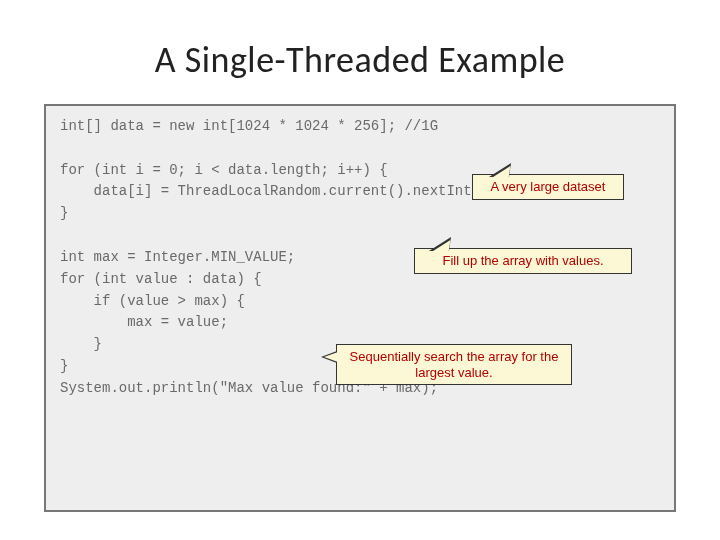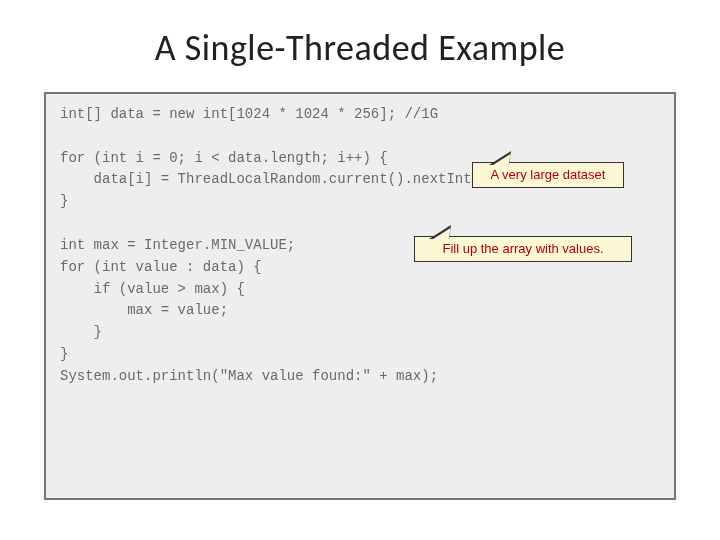--- a/index.html
+++ b/index.html
@@ -15,21 +15,21 @@
     position: relative;
     width: 720px;
     height: 540px;
     box-sizing: border-box;
   }
   .title {
     text-align: center;
     font-size: 36px;
     font-weight: 400;
     color: #222;
-    margin: 4px;
+    margin: 16px;
     padding-top: 22px;
     padding-bottom: 10px;
     letter-spacing: 0.5px;
   }
   .code-box {
     position: absolute;
     left: 44px;
     top: 88px;
     width: 632px;
     height: 408px;
@@ -126,13 +126,14 @@
 int max = Integer.MIN_VALUE;
 for (int value : data) {
     if (value &gt; max) {
         max = value;
     }
 }
 System.out.println("Max value found:" + max);</div>
 
   <div class="callout c2">Fill up the array with values.</div>
   <div class="callout c1">A very large dataset</div>
+  <div class="callout c3">Sequentially search the array for the largest value.</div>
 </div>
 
 </body></html>

